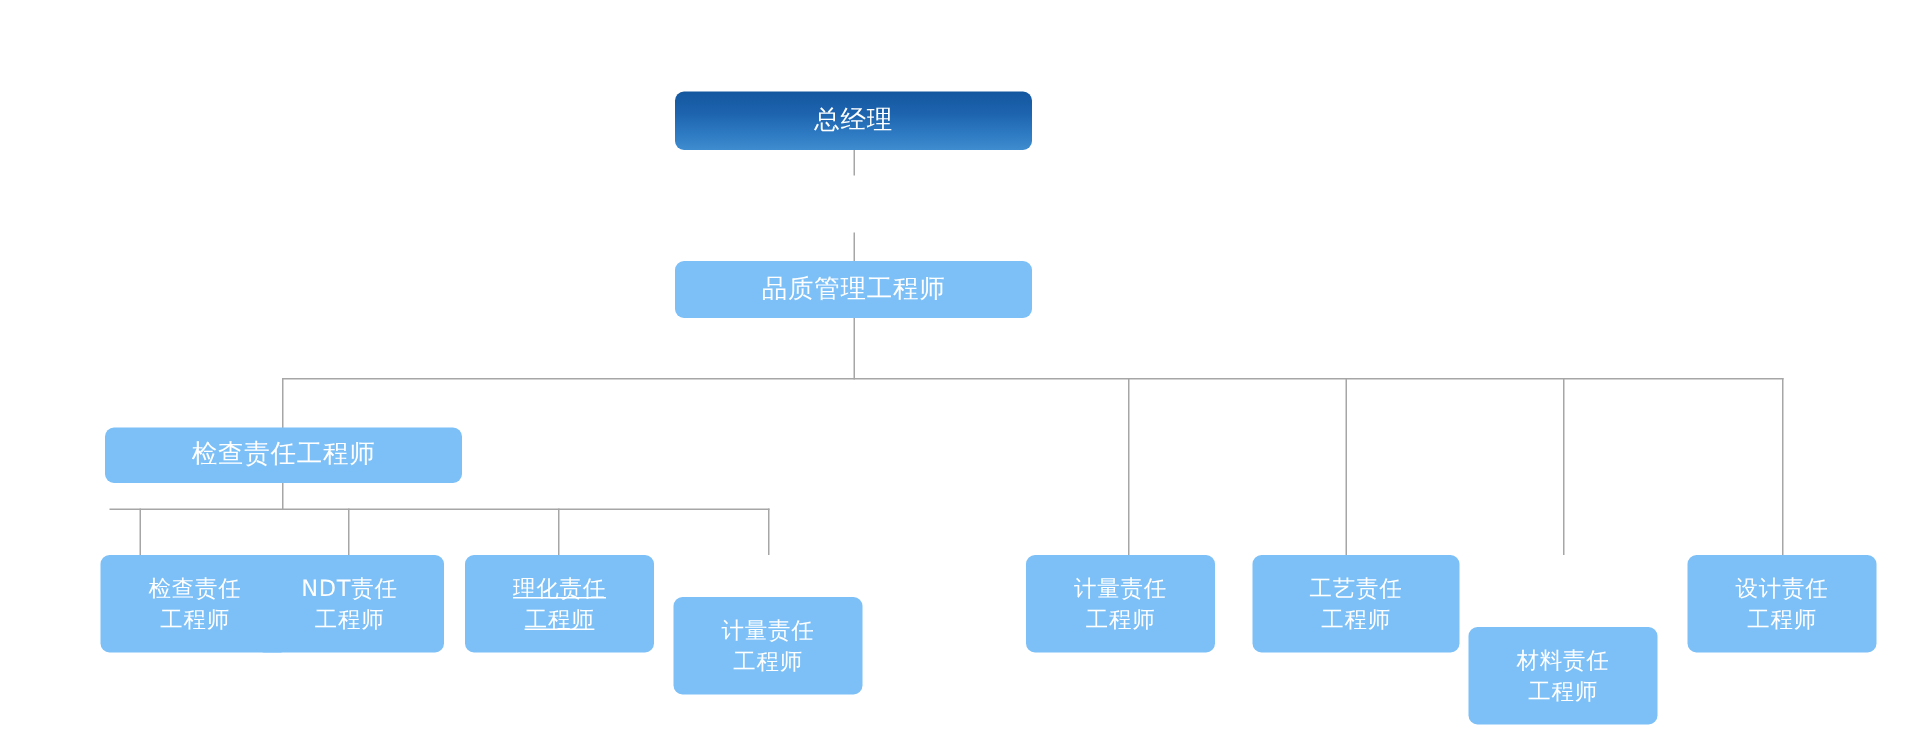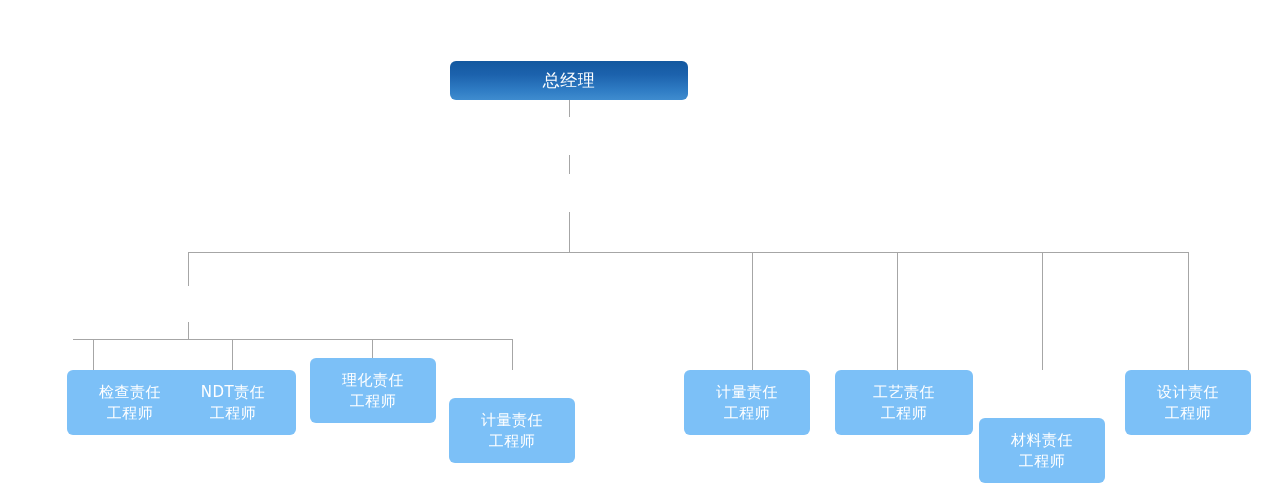--- a/index.html
+++ b/index.html
@@ -78,27 +78,29 @@
   <div class="conn v" style="left:188px; top:322px; height:18px;"></div>
   <div class="conn h" style="left:73px; top:339px; width:440px;"></div>
   <div class="conn v" style="left:93px; top:339px; height:31px;"></div>
   <div class="conn v" style="left:232px; top:339px; height:31px;"></div>
   <div class="conn v" style="left:372px; top:339px; height:31px;"></div>
   <div class="conn v" style="left:512px; top:339px; height:31px;"></div>
 
   <div class="node root wide" style="left:450px; top:61px; width:238px; height:39px;">总经理</div>
 
 
+  <div class="node light wide" style="left:450px; top:174px; width:238px; height:38px;">品质管理工程师</div>
 
+  <div class="node light wide" style="left:70px; top:285px; width:238px; height:37px;">检查责任工程师</div>
 
   <div class="node light leaf" style="left:31px; top:370px; width:126px; height:65px;margin-left:36px;">检查责任
 工程师</div>
   <div class="node light leaf" style="left:170px; top:370px; width:126px; height:65px;">NDT责任
 工程师</div>
-  <div class="node light leaf" style="left:310px; top:358px; width:126px; height:65px;">理化责任
+  <div class="node light leaf" style="left:310px; top:370px; width:126px; height:65px;text-decoration:underline;">理化责任
 工程师</div>
   <div class="node light leaf" style="left:449px; top:370px; width:126px; height:65px;margin-top:28px;">计量责任
 工程师</div>
 
   <div class="node light leaf" style="left:684px; top:370px; width:126px; height:65px;">计量责任
 工程师</div>
   <div class="node light leaf" style="left:835px; top:370px; width:138px; height:65px;">工艺责任
 工程师</div>
   <div class="node light leaf" style="left:979px; top:370px; width:126px; height:65px;margin-top:48px;">材料责任
 工程师</div>

